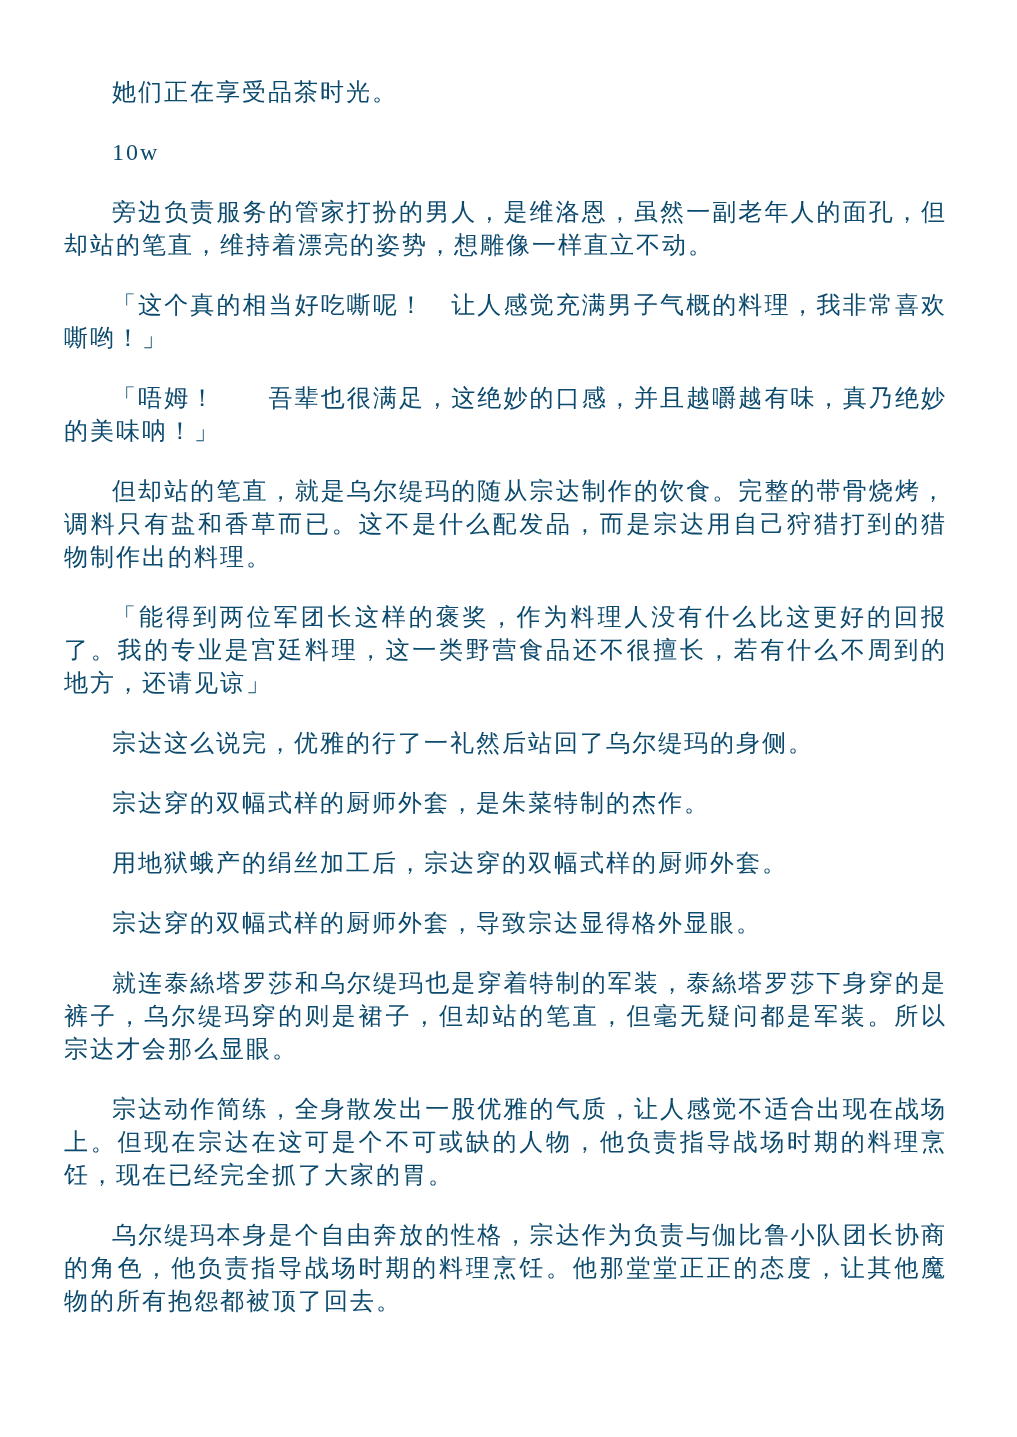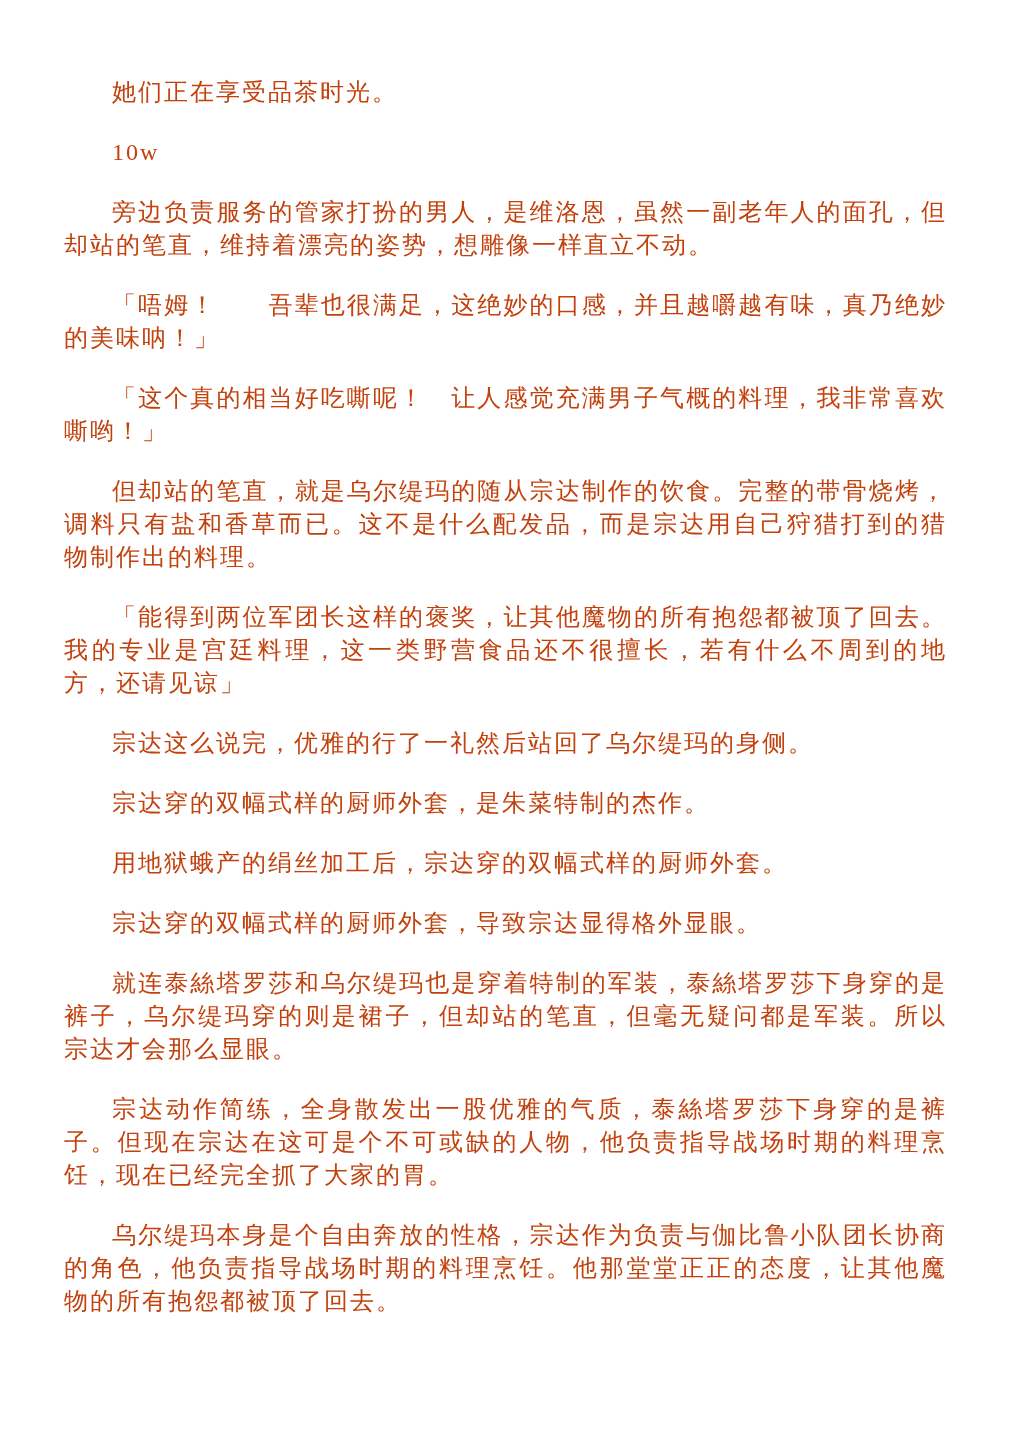--- a/index.html
+++ b/index.html
@@ -24,28 +24,28 @@
   }
   .para {
     margin: 0 0 27px 0;
     text-indent: 2em;
     word-break: break-all;
   }
 </style>
 </head>
 <body style="background: rgb(255, 255, 255);">
 
-<main class="page" style="color: #c2410c;">
+<main class="page" style="color: #0c4a6e;">
   <p class="para">她们正在享受品茶时光。</p>
   <p class="para">10w</p>
   <p class="para">旁边负责服务的管家打扮的男人，是维洛恩，虽然一副老年人的面孔，但却站的笔直，维持着漂亮的姿势，想雕像一样直立不动。</p>
+  <p class="para">「这个真的相当好吃嘶呢！　让人感觉充满男子气概的料理，我非常喜欢嘶哟！」</p>
   <p class="para">「唔姆！　　吾辈也很满足，这绝妙的口感，并且越嚼越有味，真乃绝妙的美味呐！」</p>
-  <p class="para">「这个真的相当好吃嘶呢！　让人感觉充满男子气概的料理，我非常喜欢嘶哟！」</p>
   <p class="para">但却站的笔直，就是乌尔缇玛的随从宗达制作的饮食。完整的带骨烧烤，调料只有盐和香草而已。这不是什么配发品，而是宗达用自己狩猎打到的猎物制作出的料理。</p>
-  <p class="para">「能得到两位军团长这样的褒奖，让其他魔物的所有抱怨都被顶了回去。我的专业是宫廷料理，这一类野营食品还不很擅长，若有什么不周到的地方，还请见谅」</p>
+  <p class="para">「能得到两位军团长这样的褒奖，作为料理人没有什么比这更好的回报了。我的专业是宫廷料理，这一类野营食品还不很擅长，若有什么不周到的地方，还请见谅」</p>
   <p class="para">宗达这么说完，优雅的行了一礼然后站回了乌尔缇玛的身侧。</p>
   <p class="para">宗达穿的双幅式样的厨师外套，是朱菜特制的杰作。</p>
   <p class="para">用地狱蛾产的绢丝加工后，宗达穿的双幅式样的厨师外套。</p>
   <p class="para">宗达穿的双幅式样的厨师外套，导致宗达显得格外显眼。</p>
   <p class="para">就连泰絲塔罗莎和乌尔缇玛也是穿着特制的军装，泰絲塔罗莎下身穿的是裤子，乌尔缇玛穿的则是裙子，但却站的笔直，但毫无疑问都是军装。所以宗达才会那么显眼。</p>
-  <p class="para">宗达动作简练，全身散发出一股优雅的气质，泰絲塔罗莎下身穿的是裤子。但现在宗达在这可是个不可或缺的人物，他负责指导战场时期的料理烹饪，现在已经完全抓了大家的胃。</p>
+  <p class="para">宗达动作简练，全身散发出一股优雅的气质，让人感觉不适合出现在战场上。但现在宗达在这可是个不可或缺的人物，他负责指导战场时期的料理烹饪，现在已经完全抓了大家的胃。</p>
   <p class="para">乌尔缇玛本身是个自由奔放的性格，宗达作为负责与伽比鲁小队团长协商的角色，他负责指导战场时期的料理烹饪。他那堂堂正正的态度，让其他魔物的所有抱怨都被顶了回去。</p>
 </main>
 
 </body></html>

